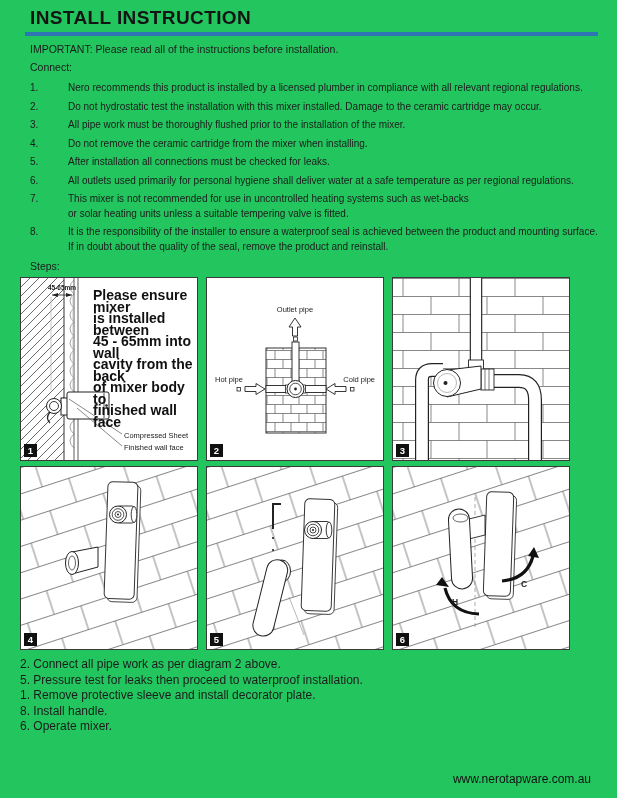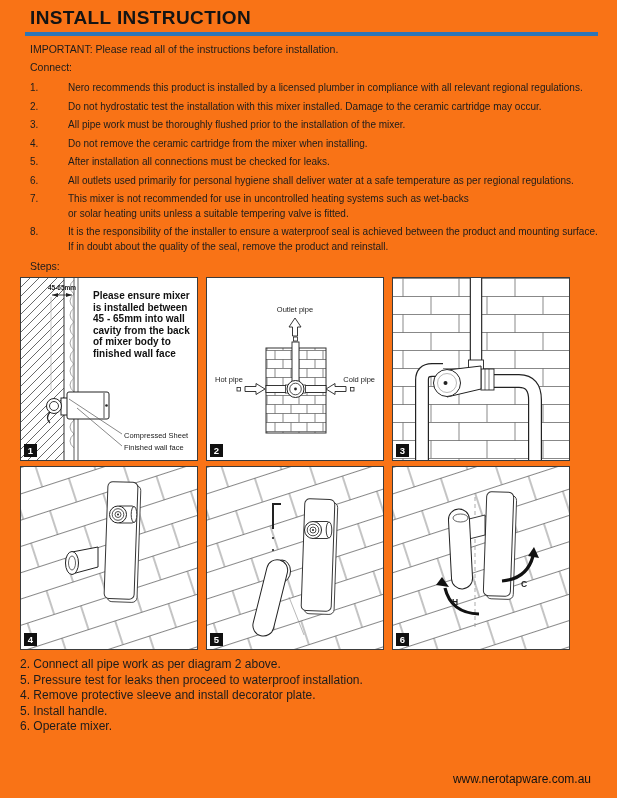--- a/index.html
+++ b/index.html
@@ -1,31 +1,31 @@
 <!DOCTYPE html>
 <html><head>
 <meta charset="utf-8">
 <style>
   html,body{margin:0;padding:0;background:#fff;}
-  .page{position:relative;width:617px;height:798px;background:#f97316;overflow:hidden;
+  .page{position:relative;width:617px;height:798px;background:#22c55e;overflow:hidden;
         font-family:"Liberation Sans",sans-serif;color:#1c1c1c;}
   .title{margin:0;padding:7px 0 0 30px;font-size:19px;font-weight:bold;letter-spacing:.4px;color:#141414;}
   .rule{height:4px;margin:3px 19px 0 25px;background:#2E75B6;}
   .important{margin:7px 30px 0;font-size:10.5px;}
   .section-label{margin:6px 30px 0;font-size:10.5px;}
   .gen-list{margin:8px 14px 0 30px;}
   .gen-item{display:flex;font-size:10px;line-height:14.5px;margin-bottom:4px;}
   .gen-num{flex:none;width:14px;}
   .gen-text{white-space:pre-line;margin-left:24px;}
   .panels{margin:5px 0 0 20px;width:562px;display:flex;flex-wrap:wrap;gap:5px 8px;}
   .panel{position:relative;width:176px;height:182px;border:1px solid #3b3b3b;background:#fff;}
   .panel svg{position:absolute;left:0;top:0;}
   .badge{position:absolute;left:3px;bottom:3px;width:13px;height:13px;background:#101010;color:#fff;
          font-size:9.5px;font-weight:bold;display:flex;align-items:center;justify-content:center;}
-  .note{position:absolute;left:72px;top:12px;width:102px;font-size:10px;font-weight:bold;
+  .note{position:absolute;left:72px;top:12px;width:102px;font-size:14px;font-weight:bold;
         line-height:11.5px;color:#111;white-space:pre-line;}
   .bottom-list{margin:7px 20px 0;}
   .bottom-list p{margin:0;font-size:12px;line-height:15.5px;}
   .website{position:absolute;right:26px;bottom:12px;font-size:12px;color:#111;}
   svg text{font-family:"Liberation Sans",sans-serif;fill:#1c1c1c;}
 </style>
 </head>
 <body>
 
 <div class="page">
@@ -293,20 +293,20 @@
         <text x="128" y="120" font-size="8.5" font-weight="bold">C</text>
       </svg>
       <div class="badge">6</div>
     </div>
 
   </div>
 
   <div class="bottom-list">
     <p>2. Connect all pipe work as per diagram 2 above.</p>
     <p>5. Pressure test for leaks then proceed to waterproof installation.</p>
-    <p>4. Remove protective sleeve and install decorator plate.</p>
-    <p>5. Install handle.</p>
+    <p>1. Remove protective sleeve and install decorator plate.</p>
+    <p>8. Install handle.</p>
     <p>6. Operate mixer.</p>
   </div>
 
   <div class="website">www.nerotapware.com.au</div>
 
 </div>
 
 </body></html>

